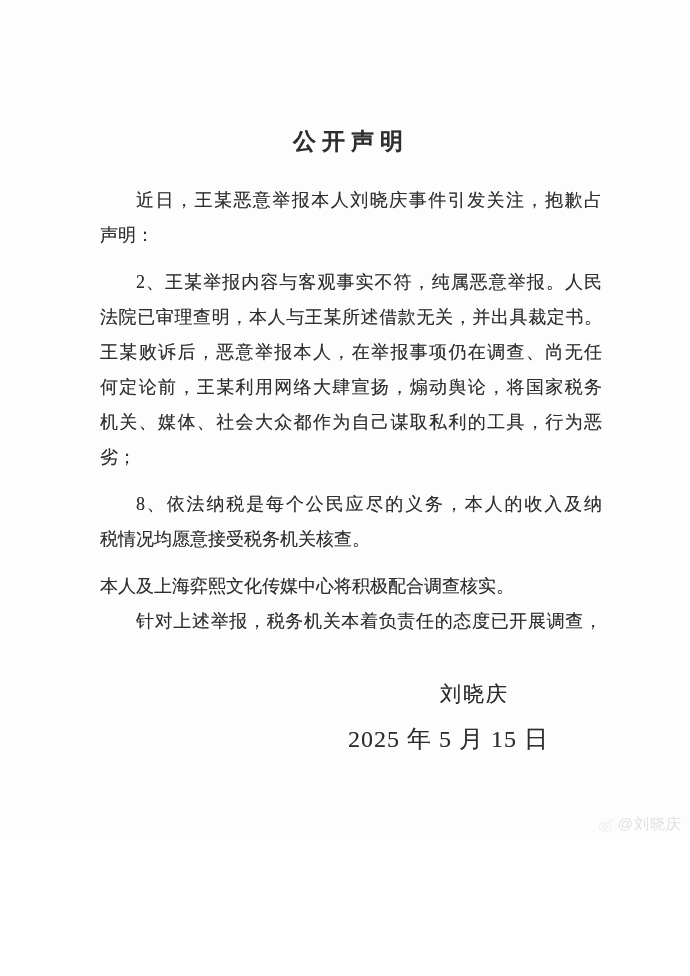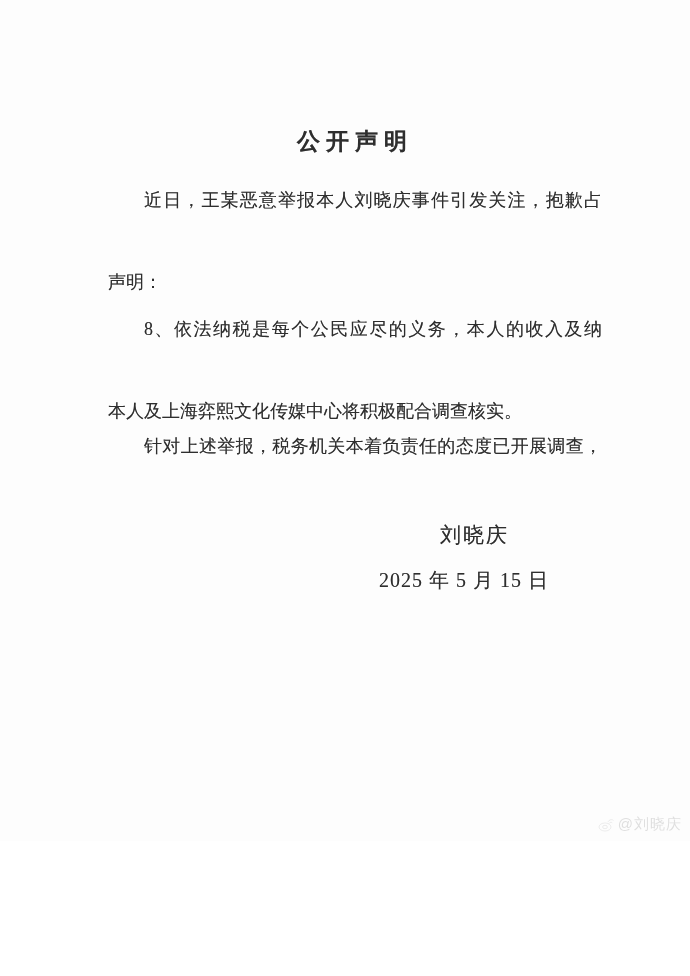--- a/index.html
+++ b/index.html
@@ -6,21 +6,20 @@
   html, body { background: #ffffff; }
   .photo {
     position: relative;
     width: 690px;
     height: 841px;
     margin: 0 auto;
     background: #fdfdfd;
     overflow: hidden;
     font-family: "Liberation Serif", "DejaVu Serif", serif;
     color: #2e2e2e;
-    padding-left: 8px;
   }
   .document {
     padding: 126px 88px 0 100px;
   }
   .doc-title {
     font-size: 23px;
     font-weight: 600;
     letter-spacing: 6px;
     text-align: center;
     margin-bottom: 26px;
@@ -28,34 +27,34 @@
   }
   .paragraph { margin-bottom: 12px; }
   .line {
     font-size: 18px;
     line-height: 35px;
     text-align: justify;
     text-align-last: justify;
     text-shadow: 0 0 0.6px rgba(40,40,40,0.45);
     white-space: nowrap;
   }
-  .line.last { text-align-last: left; white-space: normal; margin-top: 47px; }
+  .line.last { text-align-last: left; white-space: normal; }
   .line.indent { text-indent: 2em; }
   .signature {
-    margin-top: 54px;
+    margin-top: 38px;
     font-size: 21px;
     line-height: 35px;
     text-align: right;
     padding-right: 93px;
     letter-spacing: 2px;
     text-shadow: 0 0 0.6px rgba(40,40,40,0.45);
   }
   .doc-date {
     margin-top: 10px;
-    font-size: 20px;
+    font-size: 24px;
     line-height: 35px;
     text-align: right;
     padding-right: 53px;
     letter-spacing: 1px;
     text-shadow: 0 0 0.6px rgba(40,40,40,0.45);
   }
   .watermark {
     position: absolute;
     right: 8px;
     bottom: 7px;
@@ -77,23 +76,32 @@
   <div class="document">
 
     <h1 class="doc-title">公开声明</h1>
 
     <div class="paragraph">
       <div class="line indent">近日，王某恶意举报本人刘晓庆事件引发关注，抱歉占</div>
       <div class="line last">声明：</div>
     </div>
 
 
+    <div class="paragraph">
+      <div class="line indent">2、王某举报内容与客观事实不符，纯属恶意举报。人民</div>
+      <div class="line">法院已审理查明，本人与王某所述借款无关，并出具裁定书。</div>
+      <div class="line">王某败诉后，恶意举报本人，在举报事项仍在调查、尚无任</div>
+      <div class="line">何定论前，王某利用网络大肆宣扬，煽动舆论，将国家税务</div>
+      <div class="line">机关、媒体、社会大众都作为自己谋取私利的工具，行为恶</div>
+      <div class="line last">劣；</div>
+    </div>
 
     <div class="paragraph">
       <div class="line indent">8、依法纳税是每个公民应尽的义务，本人的收入及纳</div>
+      <div class="line last">税情况均愿意接受税务机关核查。</div>
     </div>
 
     <div class="paragraph">
       <div class="line last">本人及上海弈熙文化传媒中心将积极配合调查核实。</div>
       <div class="line indent">针对上述举报，税务机关本着负责任的态度已开展调查，</div>
     </div>
 
     <div class="signature">刘晓庆</div>
     <div class="doc-date">2025 年 5 月 15 日</div>
   </div>

